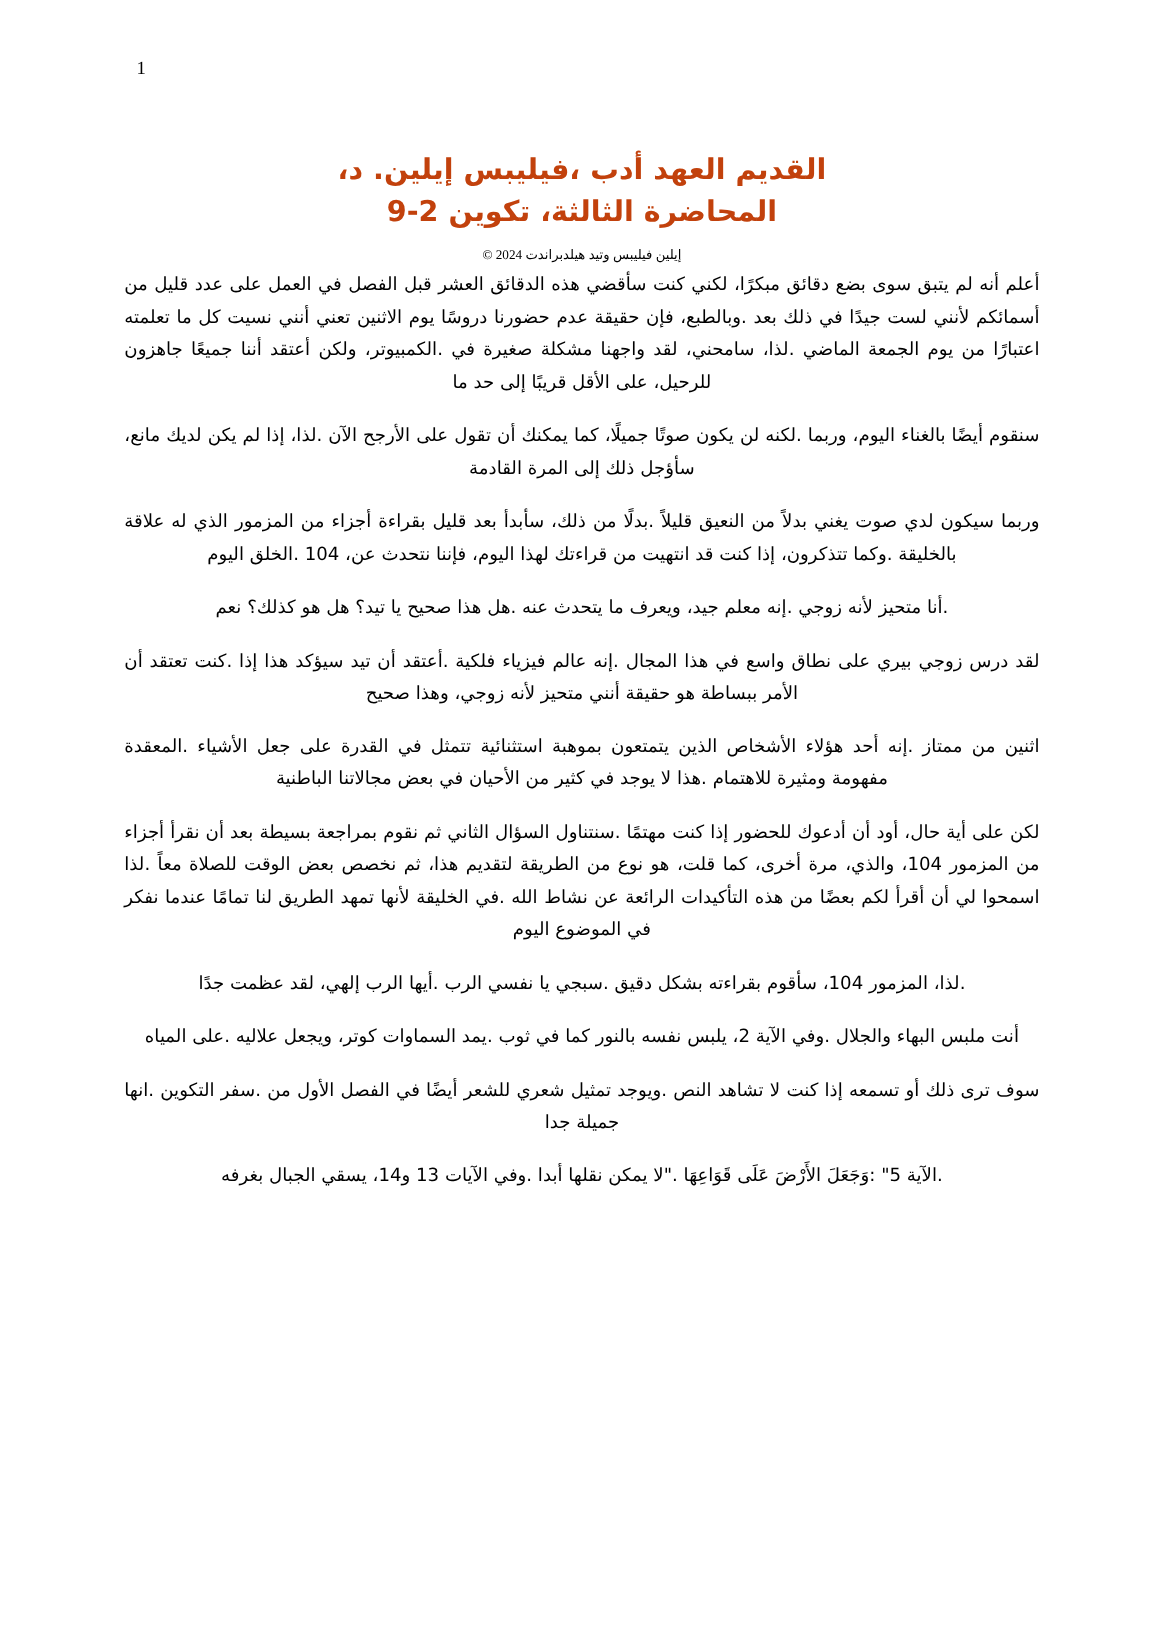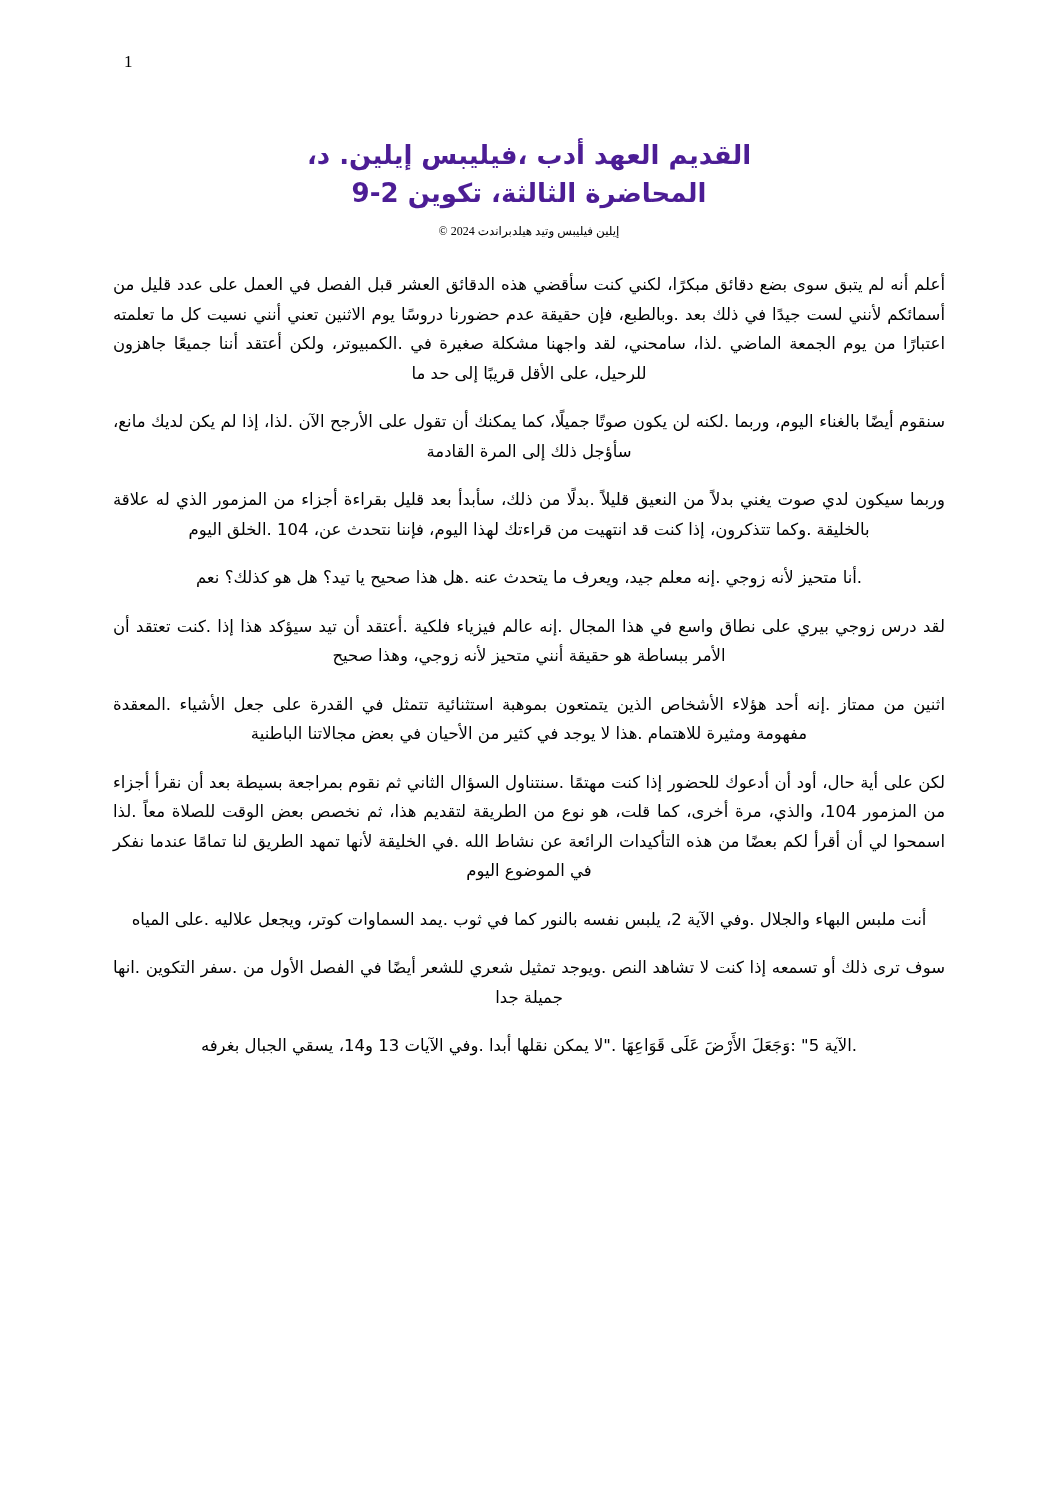--- a/index.html
+++ b/index.html
@@ -28,34 +28,33 @@
     padding: 136px 113px 0 113px;
   }
   .title-block {
     direction: rtl;
     text-align: center;
   }
   .title-line {
     font-weight: bold;
     font-size: 26px;
     line-height: 38px;
-    color: #4c1d95;
+    color: #c2410c;
   }
   .copyright-line {
     direction: rtl;
     text-align: center;
     font-family: "Liberation Serif", "DejaVu Serif", serif;
     font-size: 12px;
     line-height: 26px;
     letter-spacing: 1.5px;
     margin-top: 6px;
     color: #000;
   }
   .paragraphs {
-    margin-top: 26px;
   }
   .para {
     direction: rtl;
     unicode-bidi: plaintext;
     text-align: justify;
     text-align-last: center;
     font-size: 16.5px;
     line-height: 29.5px;
     margin: 0 0 19px 0;
     color: #000;
@@ -77,19 +76,20 @@
     </div>
 
     <div class="paragraphs">
       <p class="para">أعلم أنه لم يتبق سوى بضع دقائق مبكرًا، لكني كنت سأقضي هذه الدقائق العشر قبل الفصل في العمل على عدد قليل من أسمائكم لأنني لست جيدًا في ذلك بعد .وبالطبع، فإن حقيقة عدم حضورنا دروسًا يوم الاثنين تعني أنني نسيت كل ما تعلمته اعتبارًا من يوم الجمعة الماضي .لذا، سامحني، لقد واجهنا مشكلة صغيرة في .الكمبيوتر، ولكن أعتقد أننا جميعًا جاهزون للرحيل، على الأقل قريبًا إلى حد ما</p>
       <p class="para">سنقوم أيضًا بالغناء اليوم، وربما .لكنه لن يكون صوتًا جميلًا، كما يمكنك أن تقول على الأرجح الآن .لذا، إذا لم يكن لديك مانع، سأؤجل ذلك إلى المرة القادمة</p>
       <p class="para">وربما سيكون لدي صوت يغني بدلاً من النعيق قليلاً .بدلًا من ذلك، سأبدأ بعد قليل بقراءة أجزاء من المزمور الذي له علاقة بالخليقة .وكما تتذكرون، إذا كنت قد انتهيت من قراءتك لهذا اليوم، فإننا نتحدث عن، 104 .الخلق اليوم</p>
       <p class="para">.أنا متحيز لأنه زوجي .إنه معلم جيد، ويعرف ما يتحدث عنه .هل هذا صحيح يا تيد؟ هل هو كذلك؟ نعم</p>
       <p class="para">لقد درس زوجي بيري على نطاق واسع في هذا المجال .إنه عالم فيزياء فلكية .أعتقد أن تيد سيؤكد هذا إذا .كنت تعتقد أن الأمر ببساطة هو حقيقة أنني متحيز لأنه زوجي، وهذا صحيح</p>
       <p class="para">اثنين من ممتاز .إنه أحد هؤلاء الأشخاص الذين يتمتعون بموهبة استثنائية تتمثل في القدرة على جعل الأشياء .المعقدة مفهومة ومثيرة للاهتمام .هذا لا يوجد في كثير من الأحيان في بعض مجالاتنا الباطنية</p>
       <p class="para">لكن على أية حال، أود أن أدعوك للحضور إذا كنت مهتمًا .سنتناول السؤال الثاني ثم نقوم بمراجعة بسيطة بعد أن نقرأ أجزاء من المزمور 104، والذي، مرة أخرى، كما قلت، هو نوع من الطريقة لتقديم هذا، ثم نخصص بعض الوقت للصلاة معاً .لذا اسمحوا لي أن أقرأ لكم بعضًا من هذه التأكيدات الرائعة عن نشاط الله .في الخليقة لأنها تمهد الطريق لنا تمامًا عندما نفكر في الموضوع اليوم</p>
+      <p class="para">.لذا، المزمور 104، سأقوم بقراءته بشكل دقيق .سبجي يا نفسي الرب .أيها الرب إلهي، لقد عظمت جدًا</p>
       <p class="para">أنت ملبس البهاء والجلال .وفي الآية 2، يلبس نفسه بالنور كما في ثوب .يمد السماوات كوتر، ويجعل علاليه .على المياه</p>
       <p class="para">سوف ترى ذلك أو تسمعه إذا كنت لا تشاهد النص .ويوجد تمثيل شعري للشعر أيضًا في الفصل الأول من .سفر التكوين .انها جميلة جدا</p>
       <p class="para">.الآية 5" :وَجَعَلَ الأَرْضَ عَلَى قَوَاعِهَا ."لا يمكن نقلها أبدا .وفي الآيات 13 و14، يسقي الجبال بغرفه</p>
     </div>
 
   </div>
 </div>
 
 </body></html>

